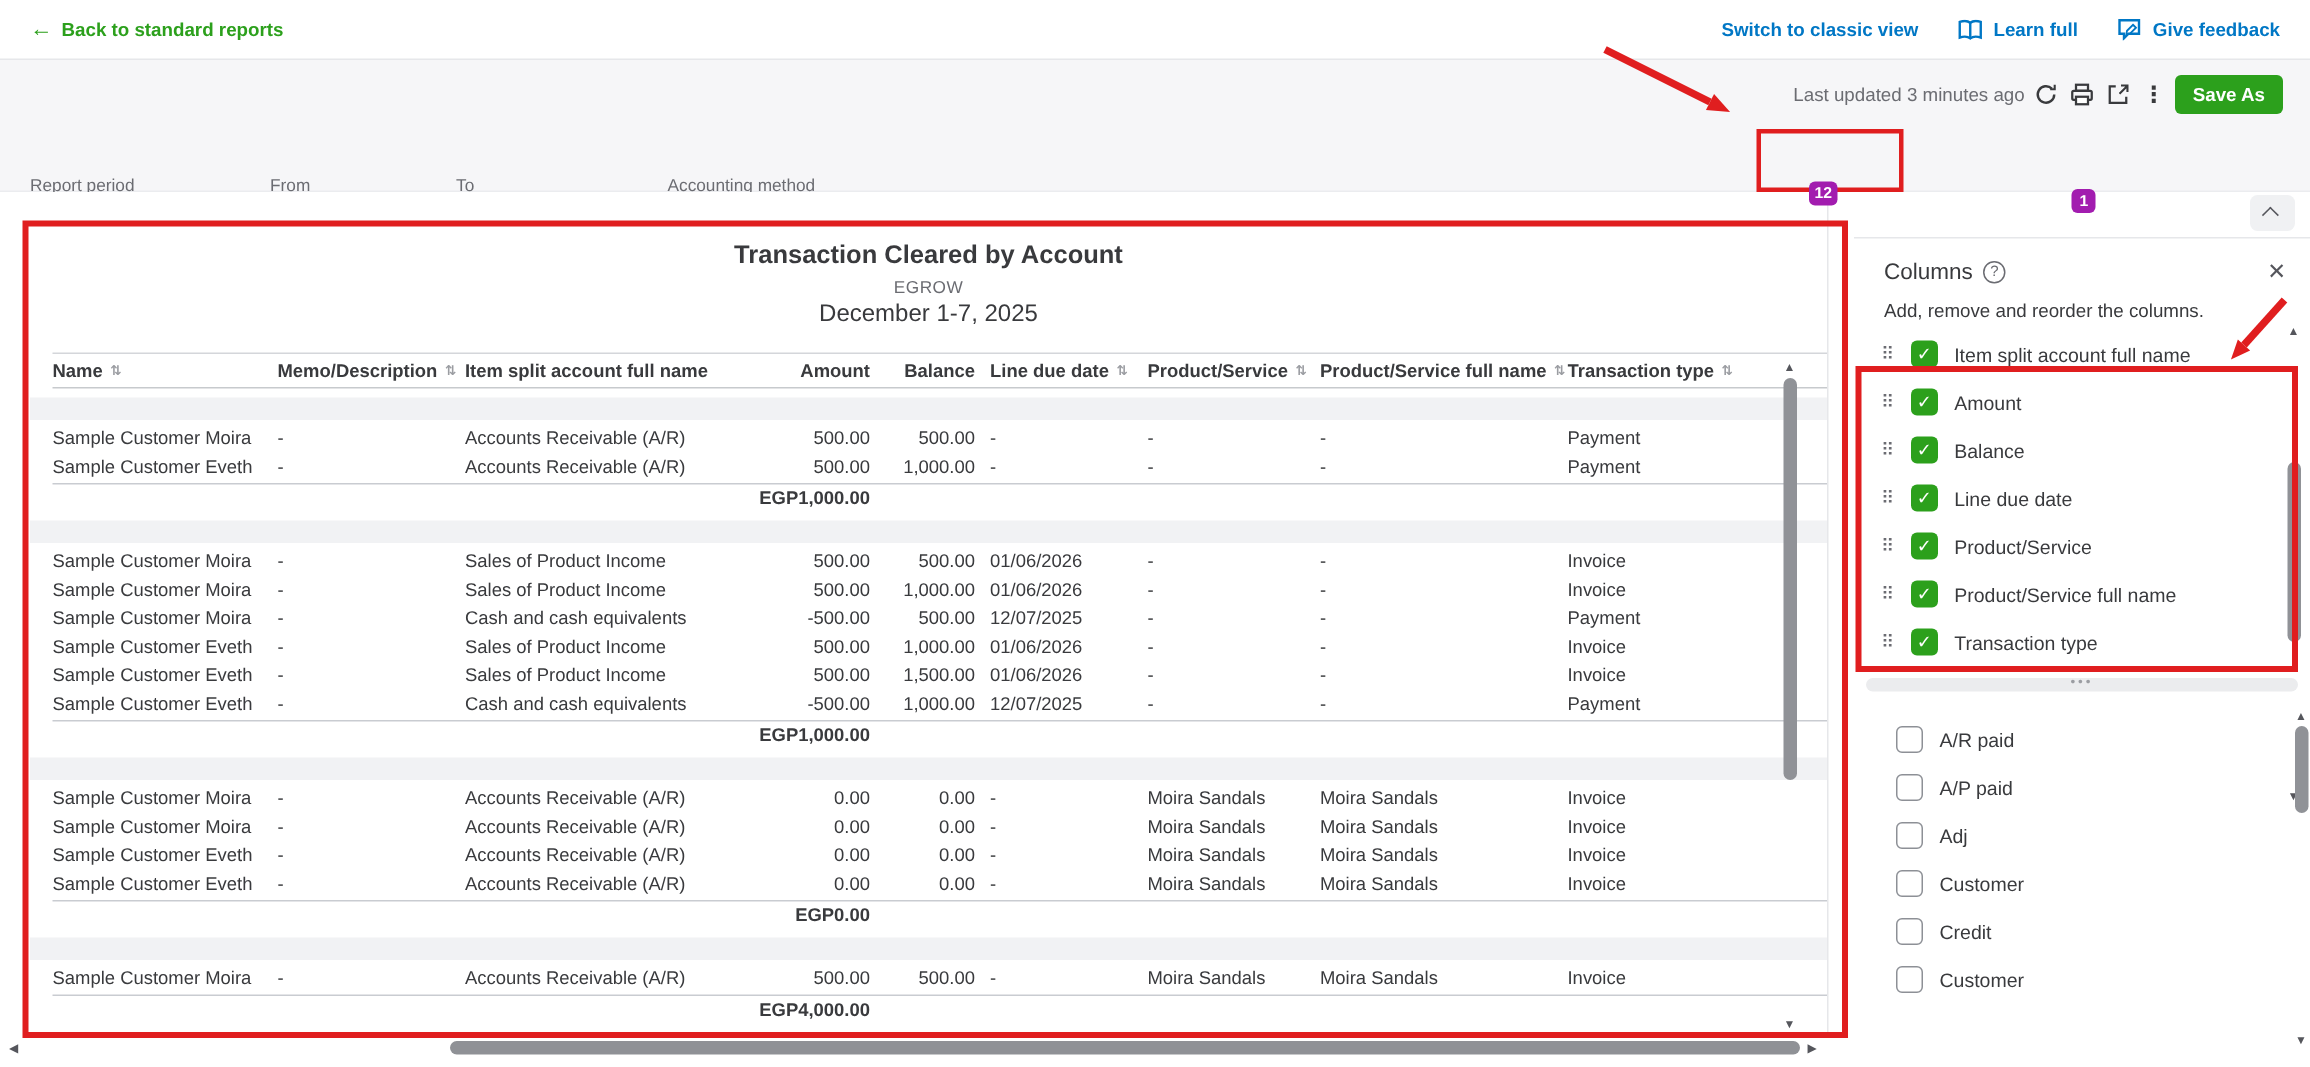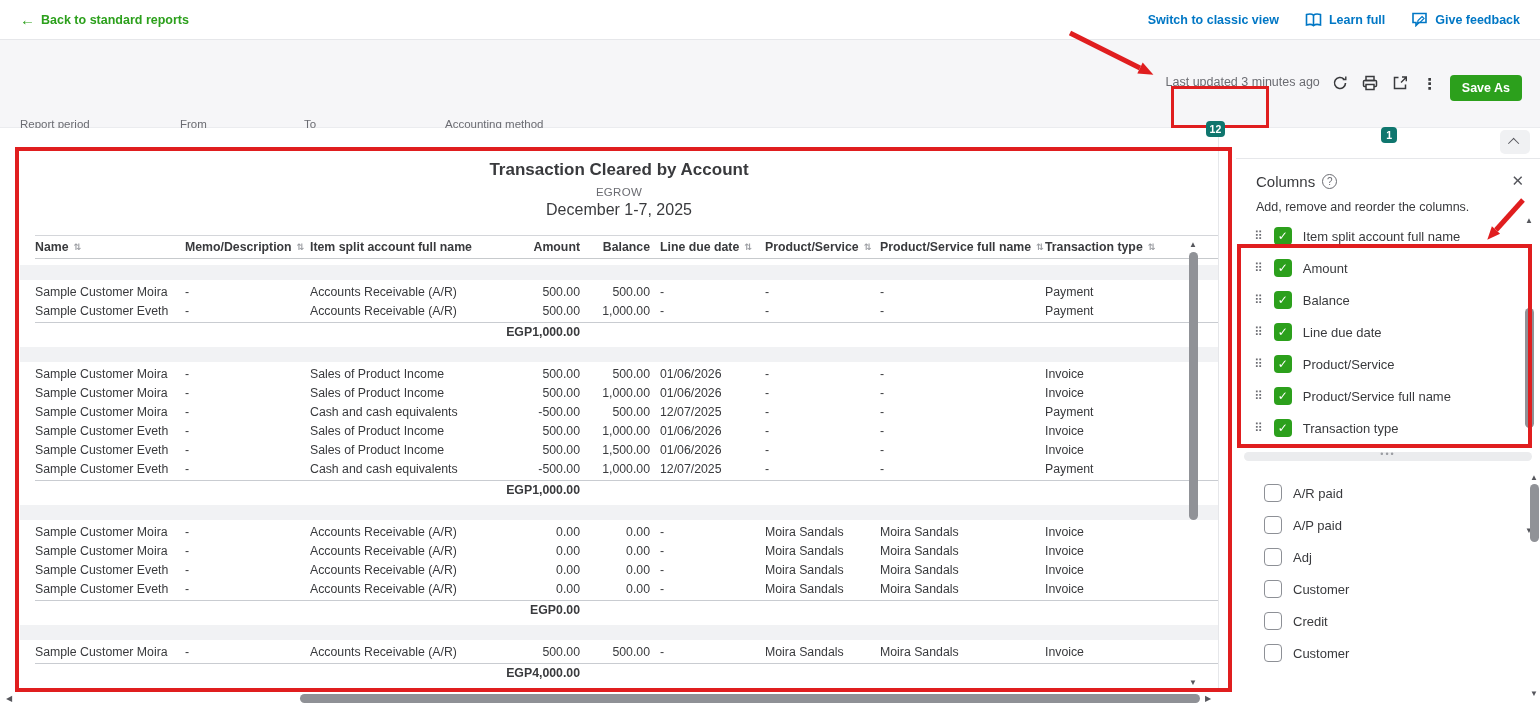--- a/index.html
+++ b/index.html
@@ -11,21 +11,21 @@
   .topbar { position:absolute; left:0; top:0; width:1540px; height:40px; background:#fff;
     border-bottom:1px solid #e6e7ea; display:flex; align-items:center; justify-content:space-between; padding:0 20px; }
   .back-link { color:#2ca01c; font-size:12.5px; font-weight:bold; display:flex; align-items:center; gap:6px; cursor:pointer; }
   .back-link .arr { font-size:15px; }
   .topbar-right { display:flex; align-items:center; gap:26px; }
   .blue-link { color:#0077c5; font-size:12.5px; font-weight:bold; display:flex; align-items:center; gap:7px; cursor:pointer; }
   .blue-link svg { display:block; }
 
   
   .band { position:absolute; left:0; top:40px; width:1540px; height:88px; background:#f6f6f8; border-bottom:1px solid #ebecef; }
-  .band-row1 { position:absolute; right:18px; top:10px; display:flex; align-items:flex-start; gap:10px;margin-top:25px; }
+  .band-row1 { position:absolute; right:18px; top:10px; display:flex; align-items:center; gap:4px; }
   .last-updated { color:#6b6c72; font-size:12.5px; }
   .tool-ic { color:#393a3d; font-size:15px; cursor:pointer; width:20px; text-align:center; }
   .tool-ic svg { display:block; margin:0 auto; }
   .save-as { background:#2ca01c; color:#fff; border:none; border-radius:4px; font-size:12.5px; font-weight:bold;
     padding:6px 12px; cursor:pointer; font-family:inherit; }
 
   .filters { position:absolute; left:20px; top:78px; display:flex; align-items:flex-start; }
   .field { margin-right:18px; }
   .field label { display:block; font-size:11.5px; color:#6b6c72; margin-bottom:4px; }
   .control { background:#fff; border:1px solid #8d9096; border-radius:4px; height:27px; display:flex;
@@ -36,21 +36,21 @@
   .chev { width:8px; height:8px; border-right:1.6px solid #393a3d; border-bottom:1.6px solid #393a3d;
     transform:rotate(45deg) translate(-2px,-2px); }
   .cal { width:13px; height:12px; border:1.4px solid #393a3d; border-radius:2px; position:relative; }
   .cal::before { content:""; position:absolute; left:1px; right:1px; top:2px; border-top:1.4px solid #393a3d; }
   .vdiv { width:1px; height:28px; background:#d0d2d6; margin:18px 16px 0 0; }
   .view-options { display:flex; align-items:center; gap:7px; font-size:13px; margin-top:21px; cursor:pointer; }
 
   .toolbar-right { position:absolute; right:18px; top:93px; display:flex; align-items:center; gap:24px; }
   .tb-item { display:flex; align-items:center; gap:7px; font-size:13px; cursor:pointer; position:relative; }
   .columns-pill { background:#e0e1e5; border-radius:6px; padding:6px 12px; }
-  .badge { position:absolute; top:-12px; right:-12px; background:#0f766e; color:#fff; font-size:10.5px;
+  .badge { position:absolute; top:-12px; right:-12px; background:#a21caf; color:#fff; font-size:10.5px;
     font-weight:bold; border-radius:4px; padding:2px 4px; min-width:16px; text-align:center; z-index:30; }
   .grid-ic { display:inline-grid; grid-template-columns:5px 5px; grid-gap:2px; }
   .grid-ic i { width:5px; height:5px; border:1.4px solid #393a3d; border-radius:1px; }
 
   
   .card { position:absolute; left:20px; top:128px; width:1199px; height:564px; background:#fff; border-right:1px solid #e6e7ea; }
   .r-title { text-align:center; font-size:17px; font-weight:bold; margin-top:32px; }
   .r-company { text-align:center; font-size:11.5px; color:#6b6c72; margin-top:6px; letter-spacing:.3px; }
   .r-period { text-align:center; font-size:16px; margin-top:3px; }
 

